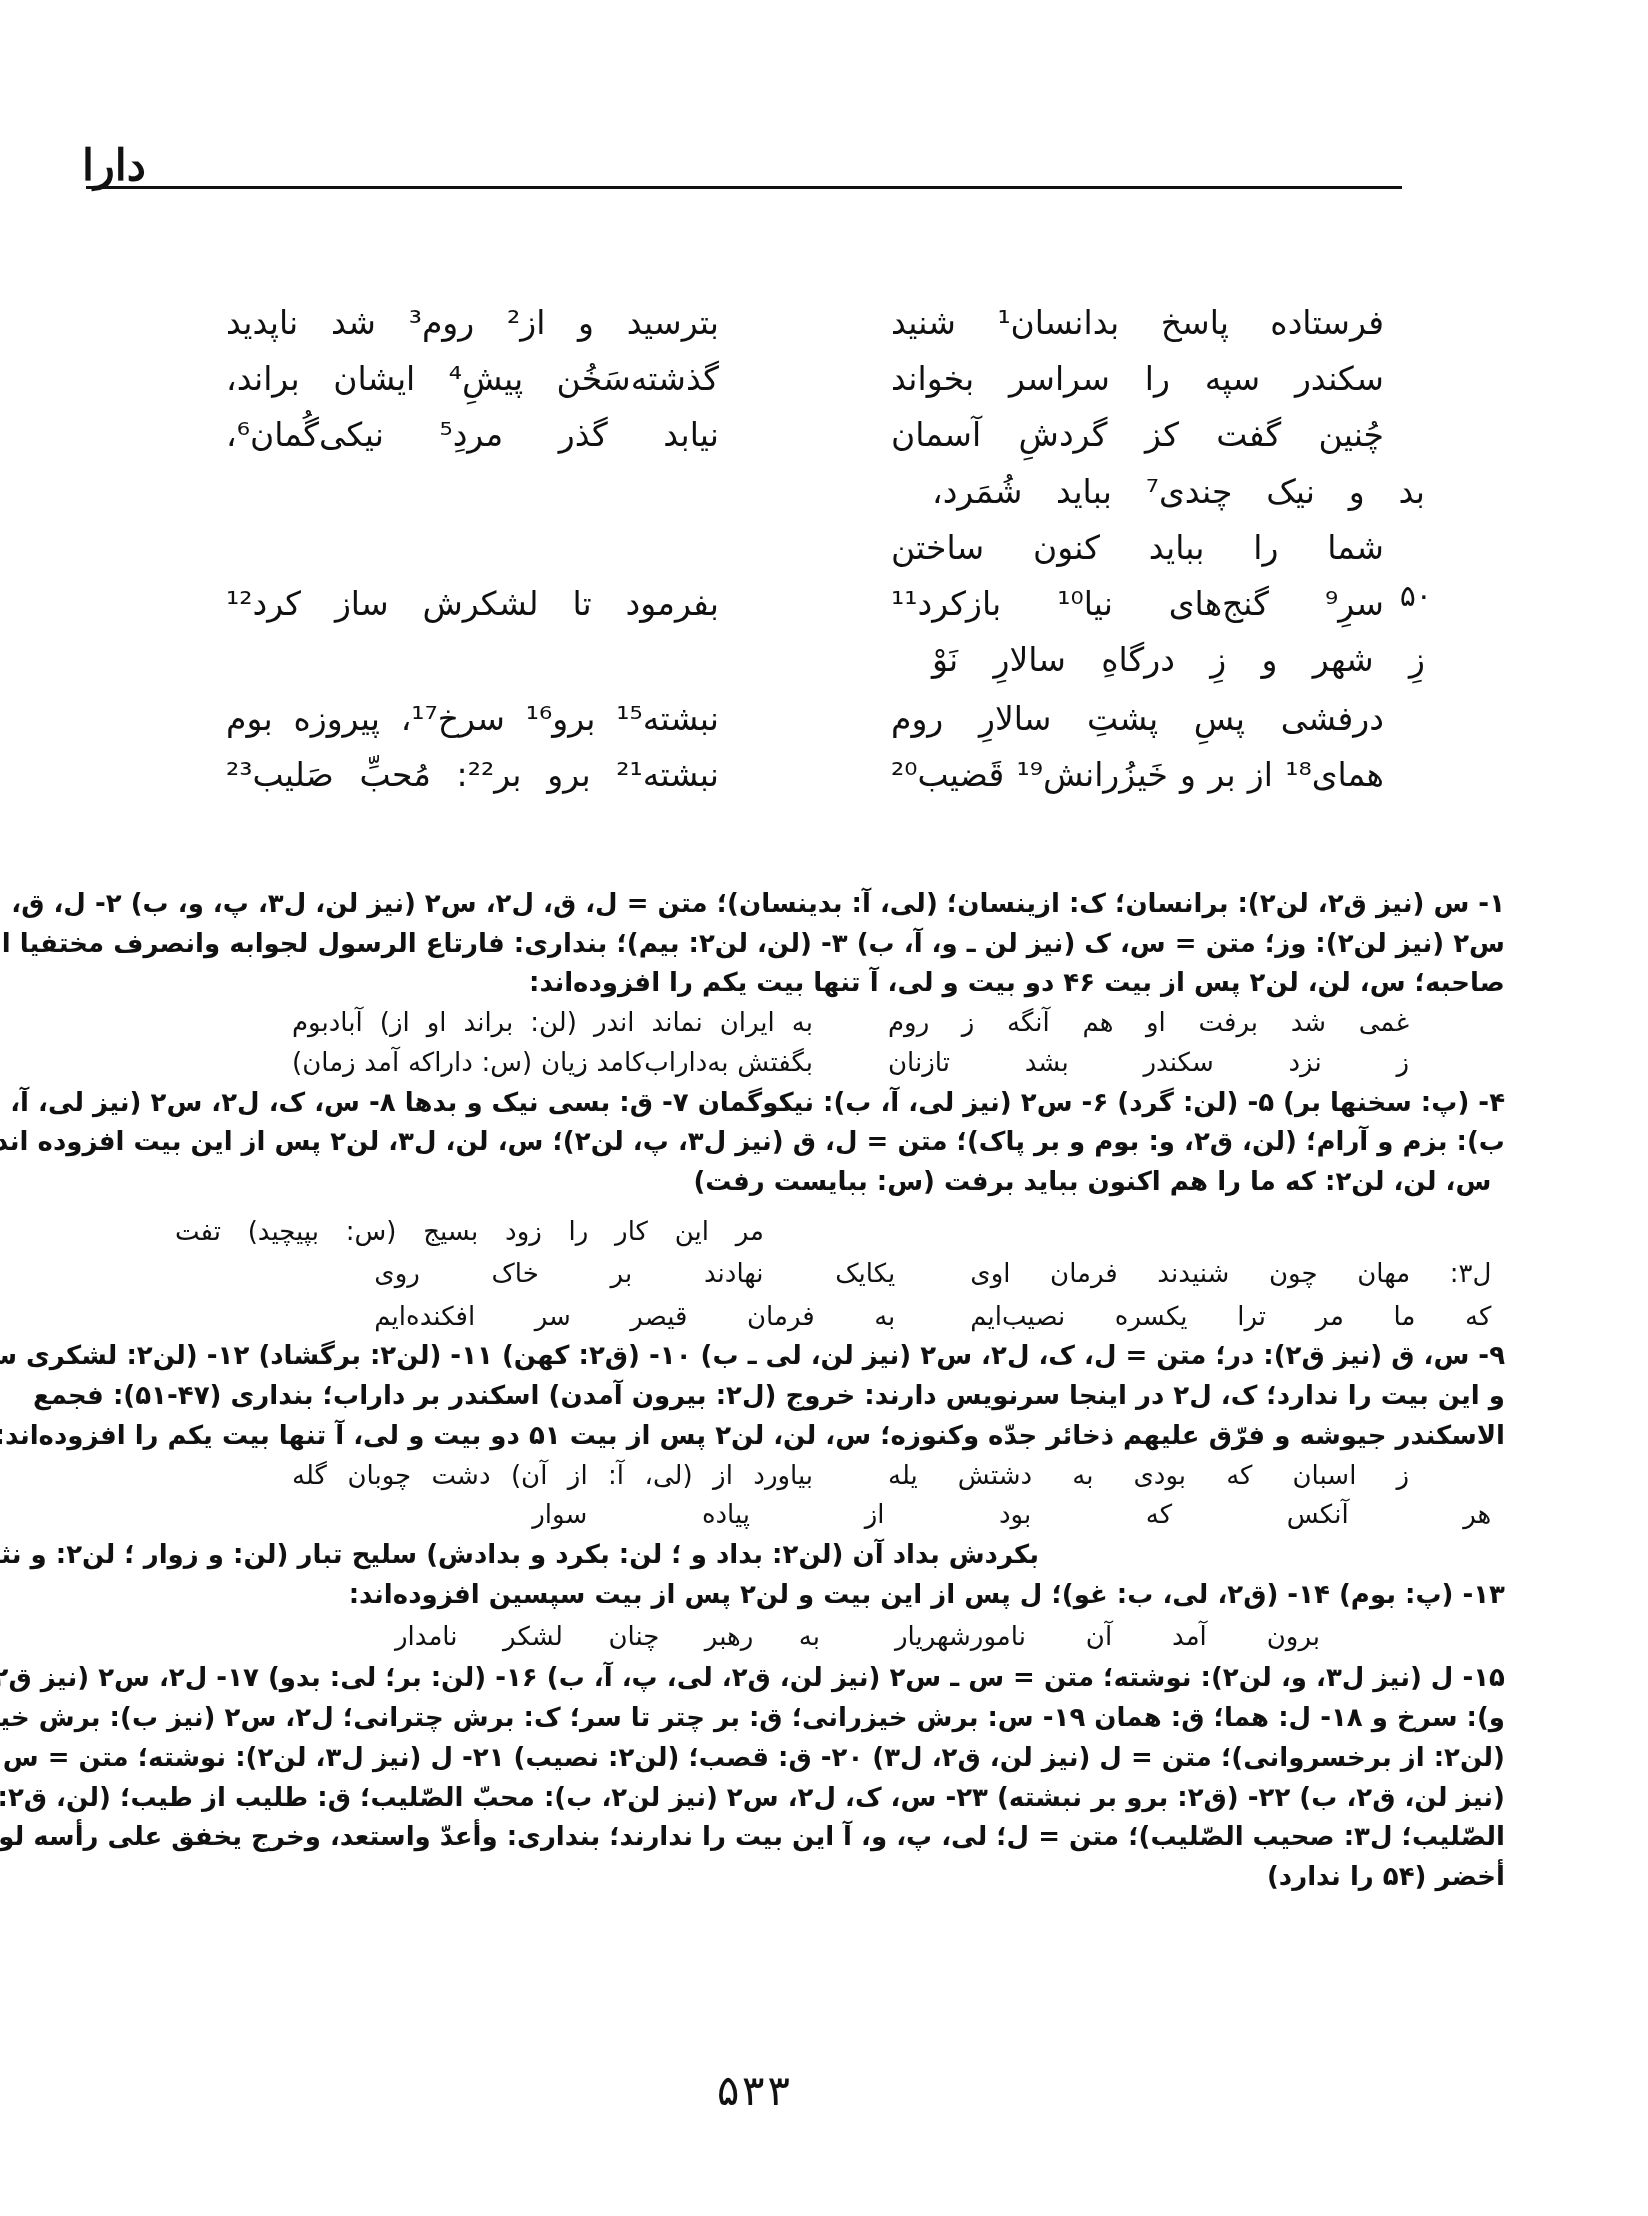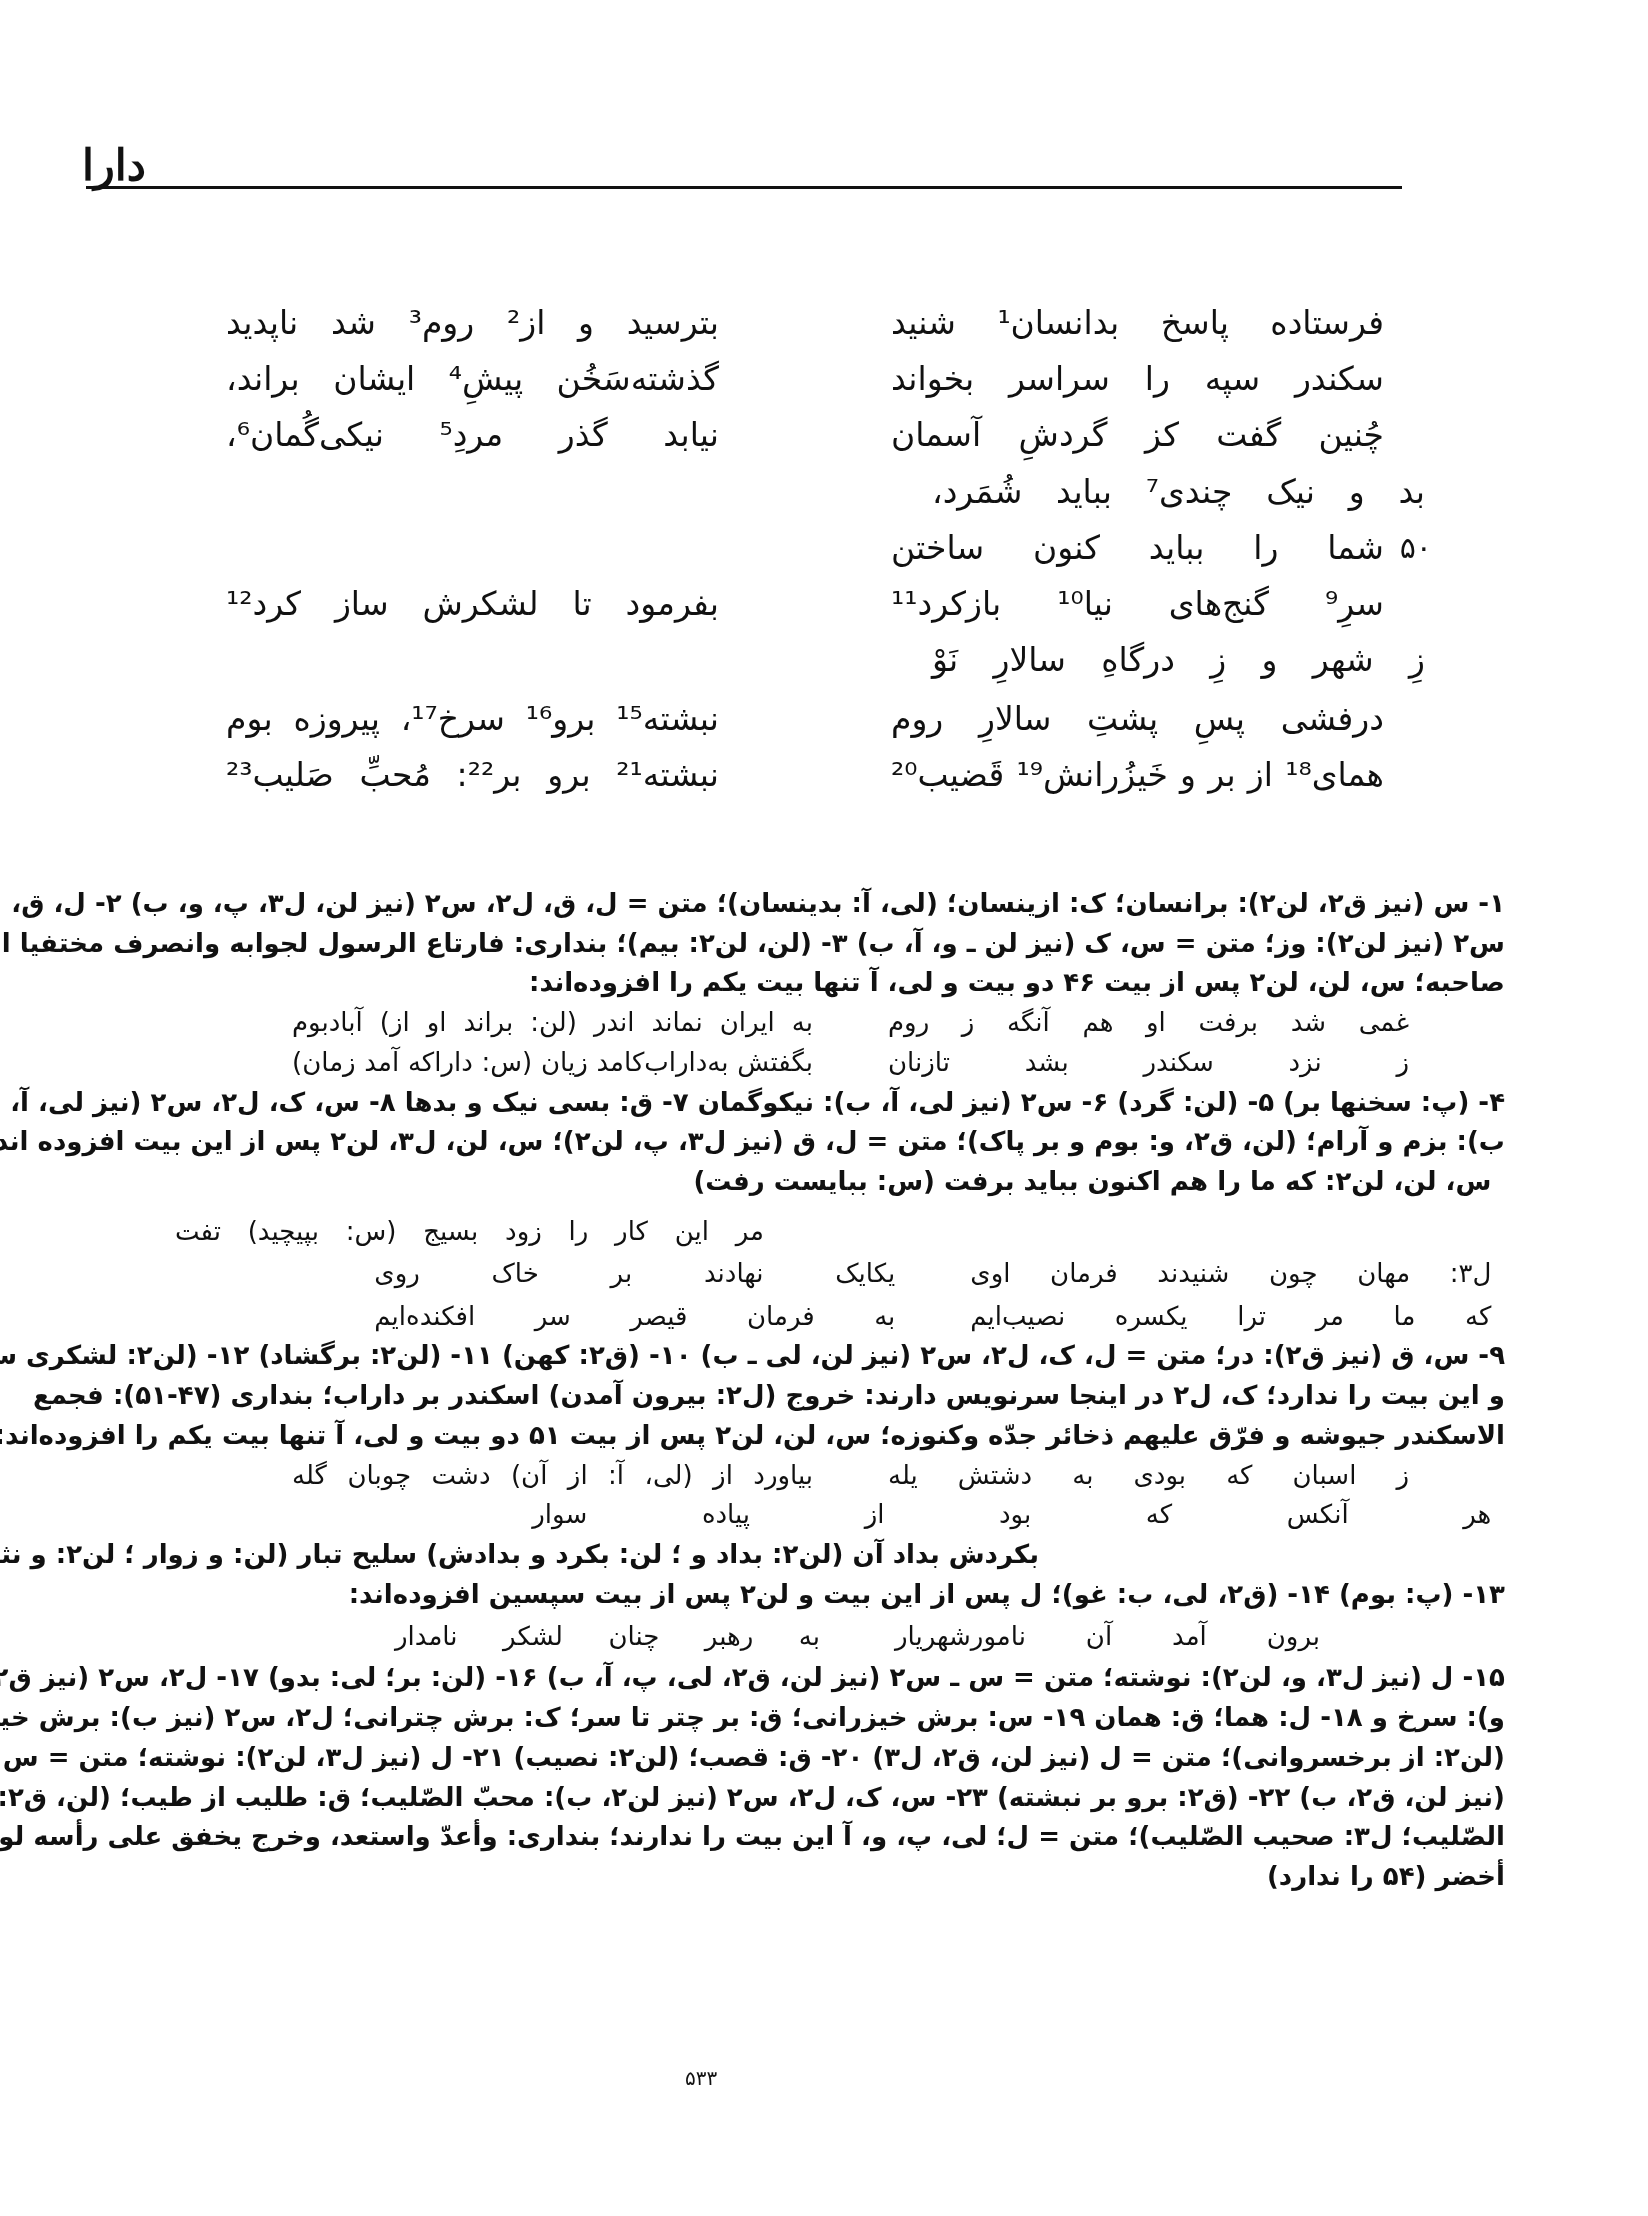--- a/index.html
+++ b/index.html
@@ -26,41 +26,42 @@
   }
   .hemistich {
     width: 493px; font-size: 33px; line-height: 42px; white-space: nowrap;
     text-align: justify; text-align-last: justify; direction: rtl;
     font-family: "DejaVu Sans", sans-serif;
   }
   .hemistich.right { margin-right: 41px; }
   .verse-num {
     position: absolute; right: -6.9px; font-size: 30px; line-height: 42px;
     font-family: "DejaVu Sans", sans-serif;
+    margin-top: 48px;
   }
 
   .notes {
     position: absolute; top: 884px; left: 134px; width: 1371px;
     direction: rtl; font-family: "DejaVu Sans", sans-serif;
   }
   .note-line {
     position: absolute; right: 0; left: 0; font-size: 26px; line-height: 38px;
     white-space: nowrap; text-align: justify; text-align-last: justify; font-weight: bold;
   }
   .note-line.short { text-align-last: right; }
   .note-verse {
     position: absolute; font-size: 26px; line-height: 38px; white-space: nowrap;
     display: flex; direction: rtl;
   }
   .note-verse .h { width: 521px; text-align: justify; text-align-last: justify; }
   .note-verse .gap { width: 75px; }
 
   .page-number {
-    position: absolute; top: 2066px; left: 685px; width: 137px; text-align: left;
-    font-size: 20px; font-family: Liberation Sans, sans-serif; direction: rtl;
+    position: absolute; top: 2066px; left: 685px; width: 137px; text-align: center;
+    font-size: 42px; font-family: Liberation Mono, monospace; direction: rtl;
   }
 </style>
 </head>
 <body>
 
 <div class="page">
   <div class="running-title">دارا</div>
   <div class="header-rule"></div>
 
   <div class="poem">

